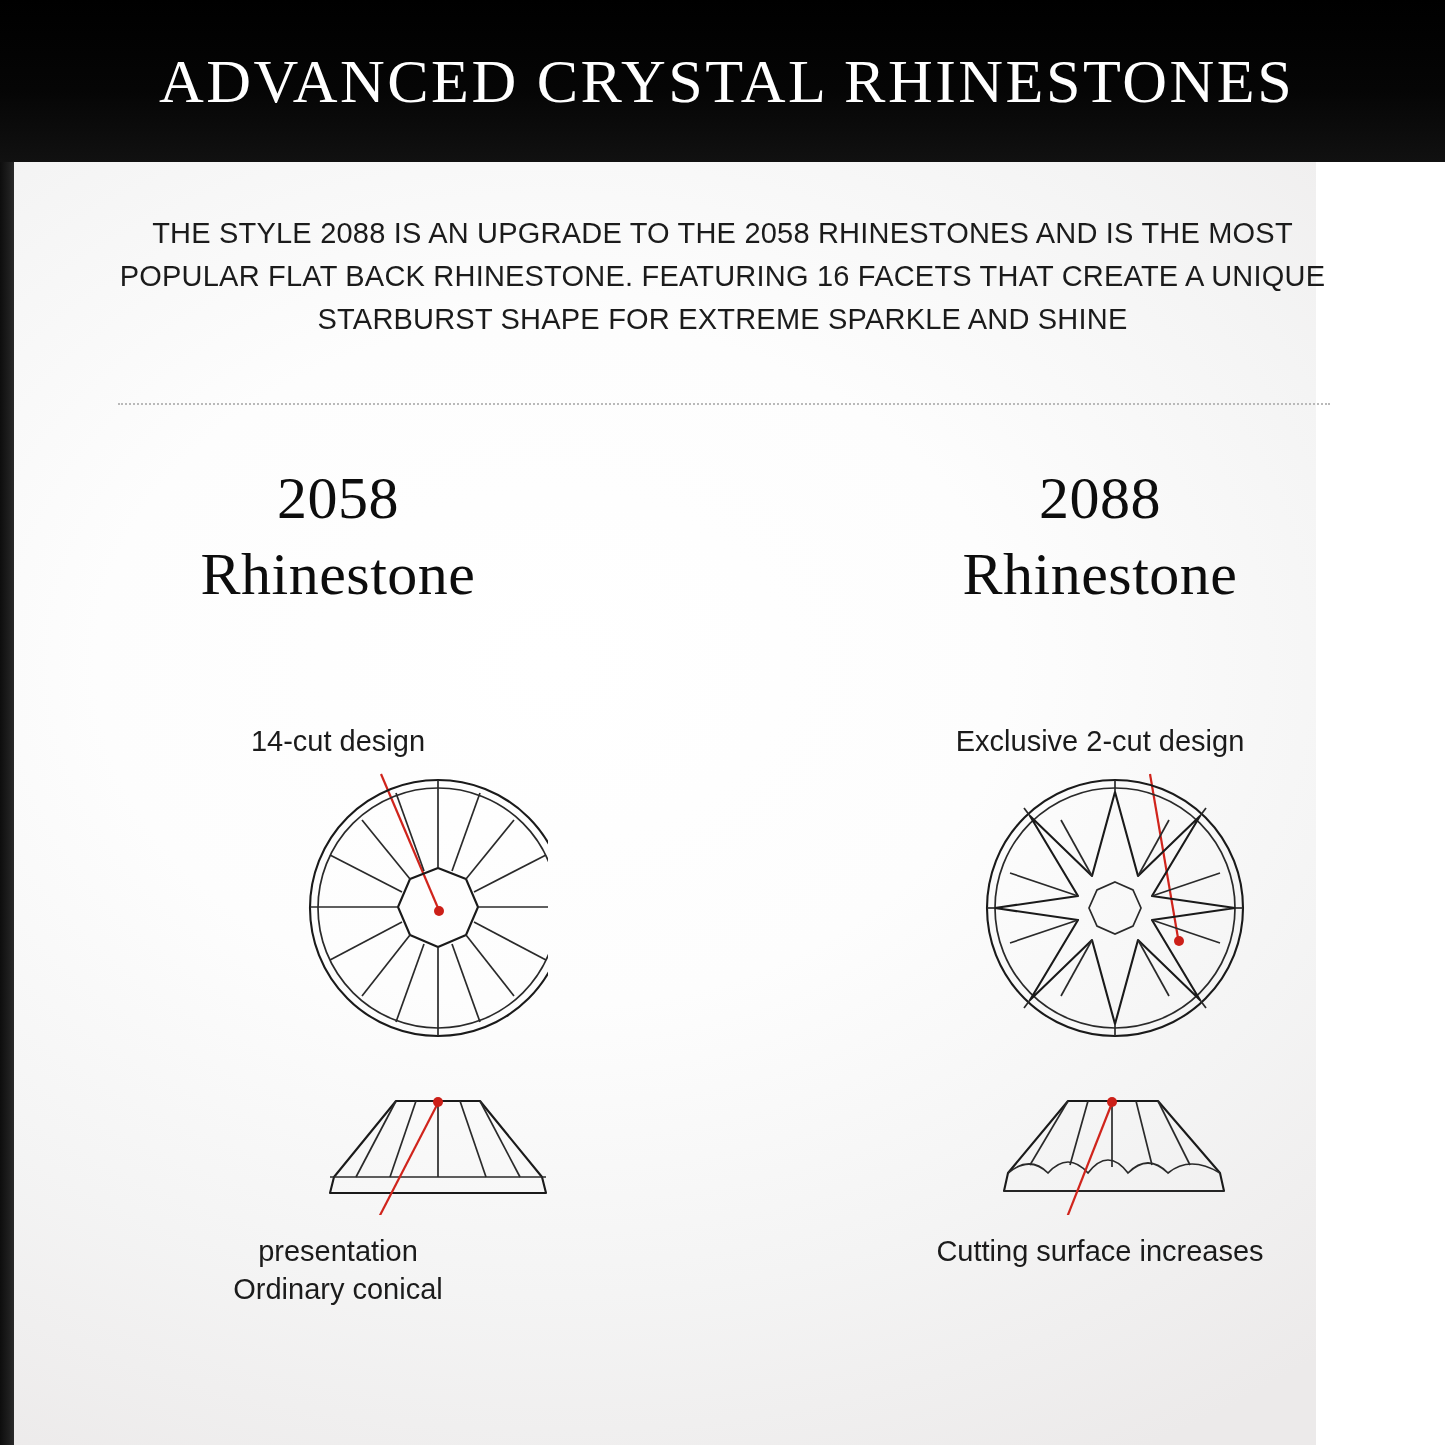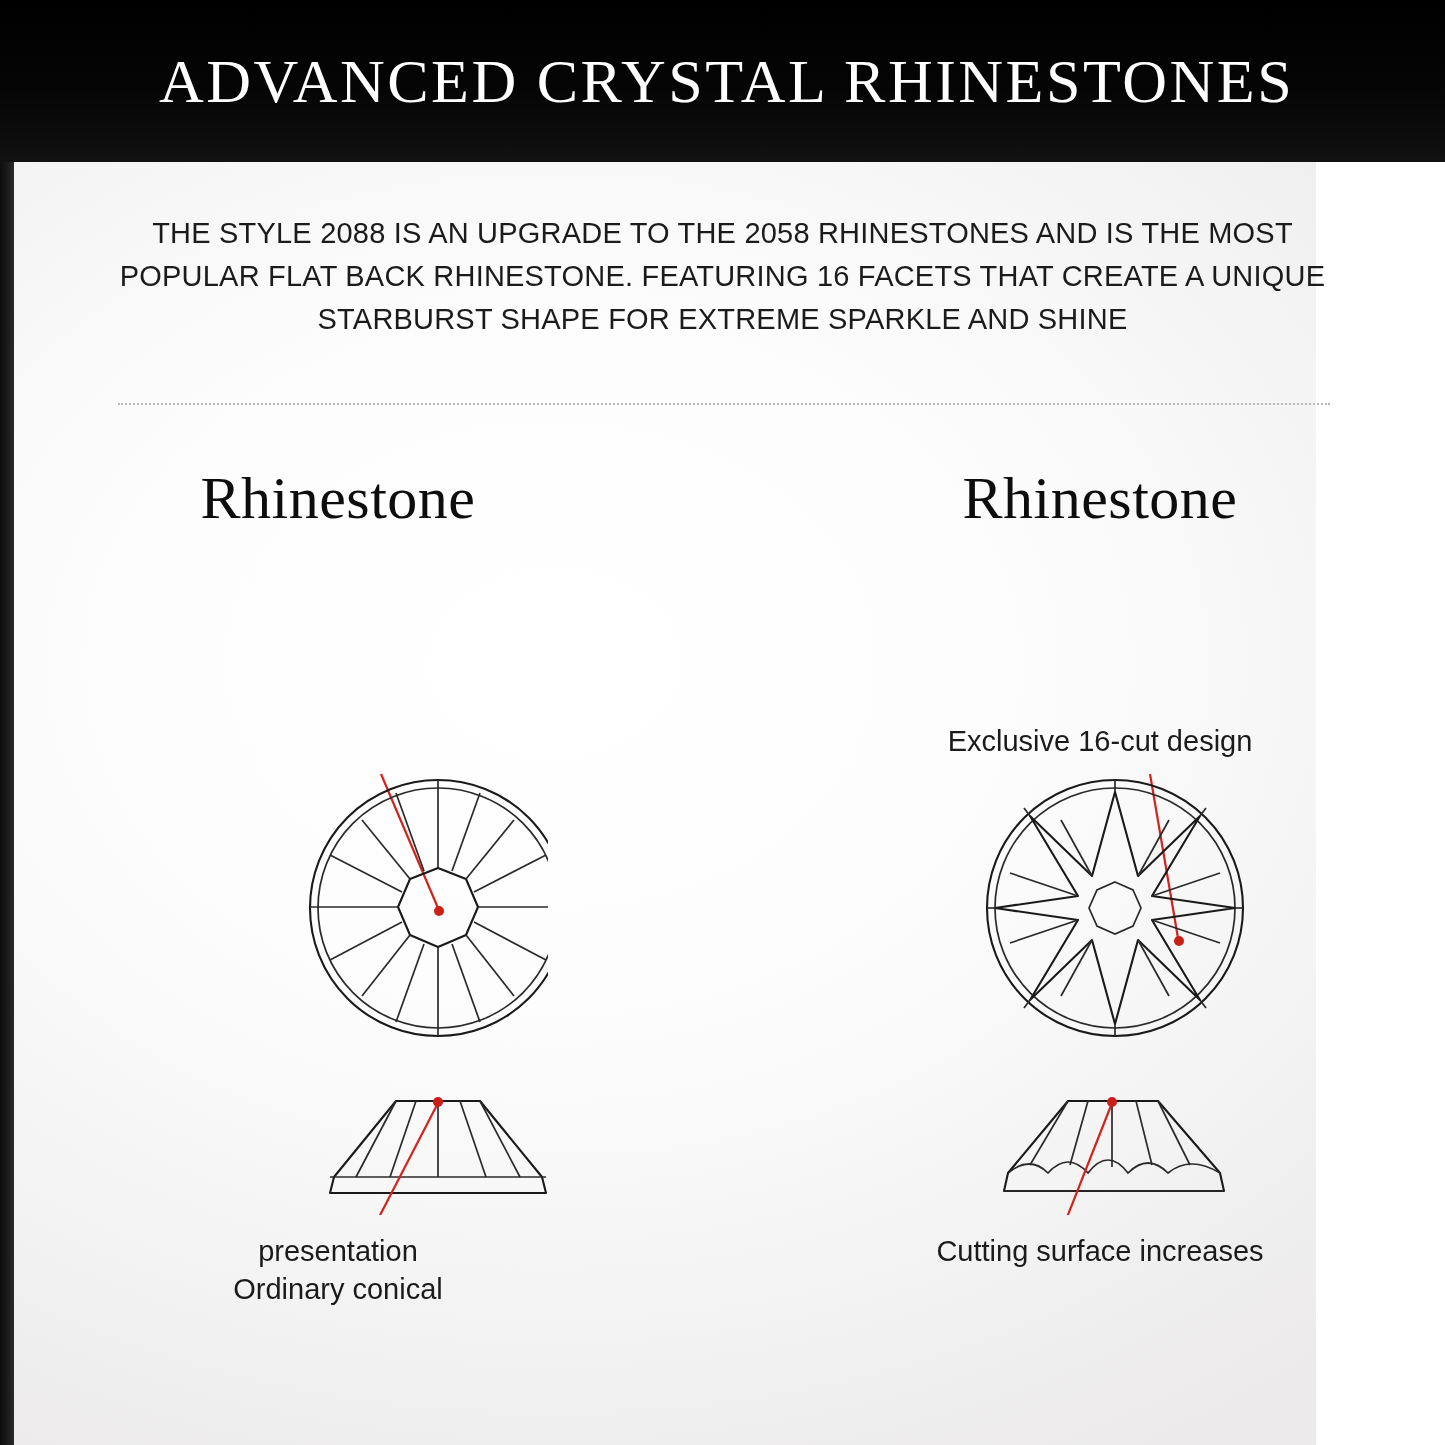--- a/index.html
+++ b/index.html
@@ -142,23 +142,25 @@
 
   <div class="header">
     <div class="header-title">ADVANCED CRYSTAL RHINESTONES</div>
   </div>
 
   <div class="intro">THE STYLE 2088 IS AN UPGRADE TO THE 2058 RHINESTONES AND IS THE MOST POPULAR FLAT BACK RHINESTONE. FEATURING 16 FACETS THAT CREATE A UNIQUE STARBURST SHAPE FOR EXTREME SPARKLE AND SHINE</div>
 
   <div class="divider"></div>
 
   <div class="col col-left">
+    <div class="col-title">2058</div>
     <div class="col-title">Rhinestone</div>
   </div>
 
+  <div class="caption caption-top col-left" style="top:722px;">14-cut design</div>
 
   <div class="diagram diagram-top col-left" style="top:760px;">
     <svg width="420" height="320" viewBox="0 0 420 320">
 
       <line class="leader" x1="253" y1="14" x2="310" y2="148"></line>
       <circle class="dot" cx="311" cy="151" r="5"></circle>
 
       <circle class="stroke" cx="310" cy="148" r="128"></circle>
       <circle class="stroke-thin" cx="310" cy="148" r="120"></circle>
 
@@ -198,24 +200,25 @@
       <circle class="dot" cx="310" cy="17" r="5"></circle>
     </svg>
   </div>
 
   <div class="caption caption-bottom col-left" style="top:1232px;">
     <div>presentation</div>
     <div>Ordinary conical</div>
   </div>
 
   <div class="col col-right">
+    <div class="col-title">2088</div>
     <div class="col-title">Rhinestone</div>
   </div>
 
-  <div class="caption caption-top col-right" style="top:722px;">Exclusive 16-cut design</div>
+  <div class="caption caption-top col-right" style="top:722px;">Exclusive 2-cut design</div>
 
   <div class="diagram diagram-top col-right" style="top:760px;">
     <svg width="420" height="320" viewBox="0 0 420 320">
 
       <line class="leader" x1="260" y1="14" x2="288" y2="178"></line>
       <circle class="dot" cx="289" cy="181" r="5"></circle>
 
       <circle class="stroke" cx="225" cy="148" r="128"></circle>
       <circle class="stroke-thin" cx="225" cy="148" r="120"></circle>
 

